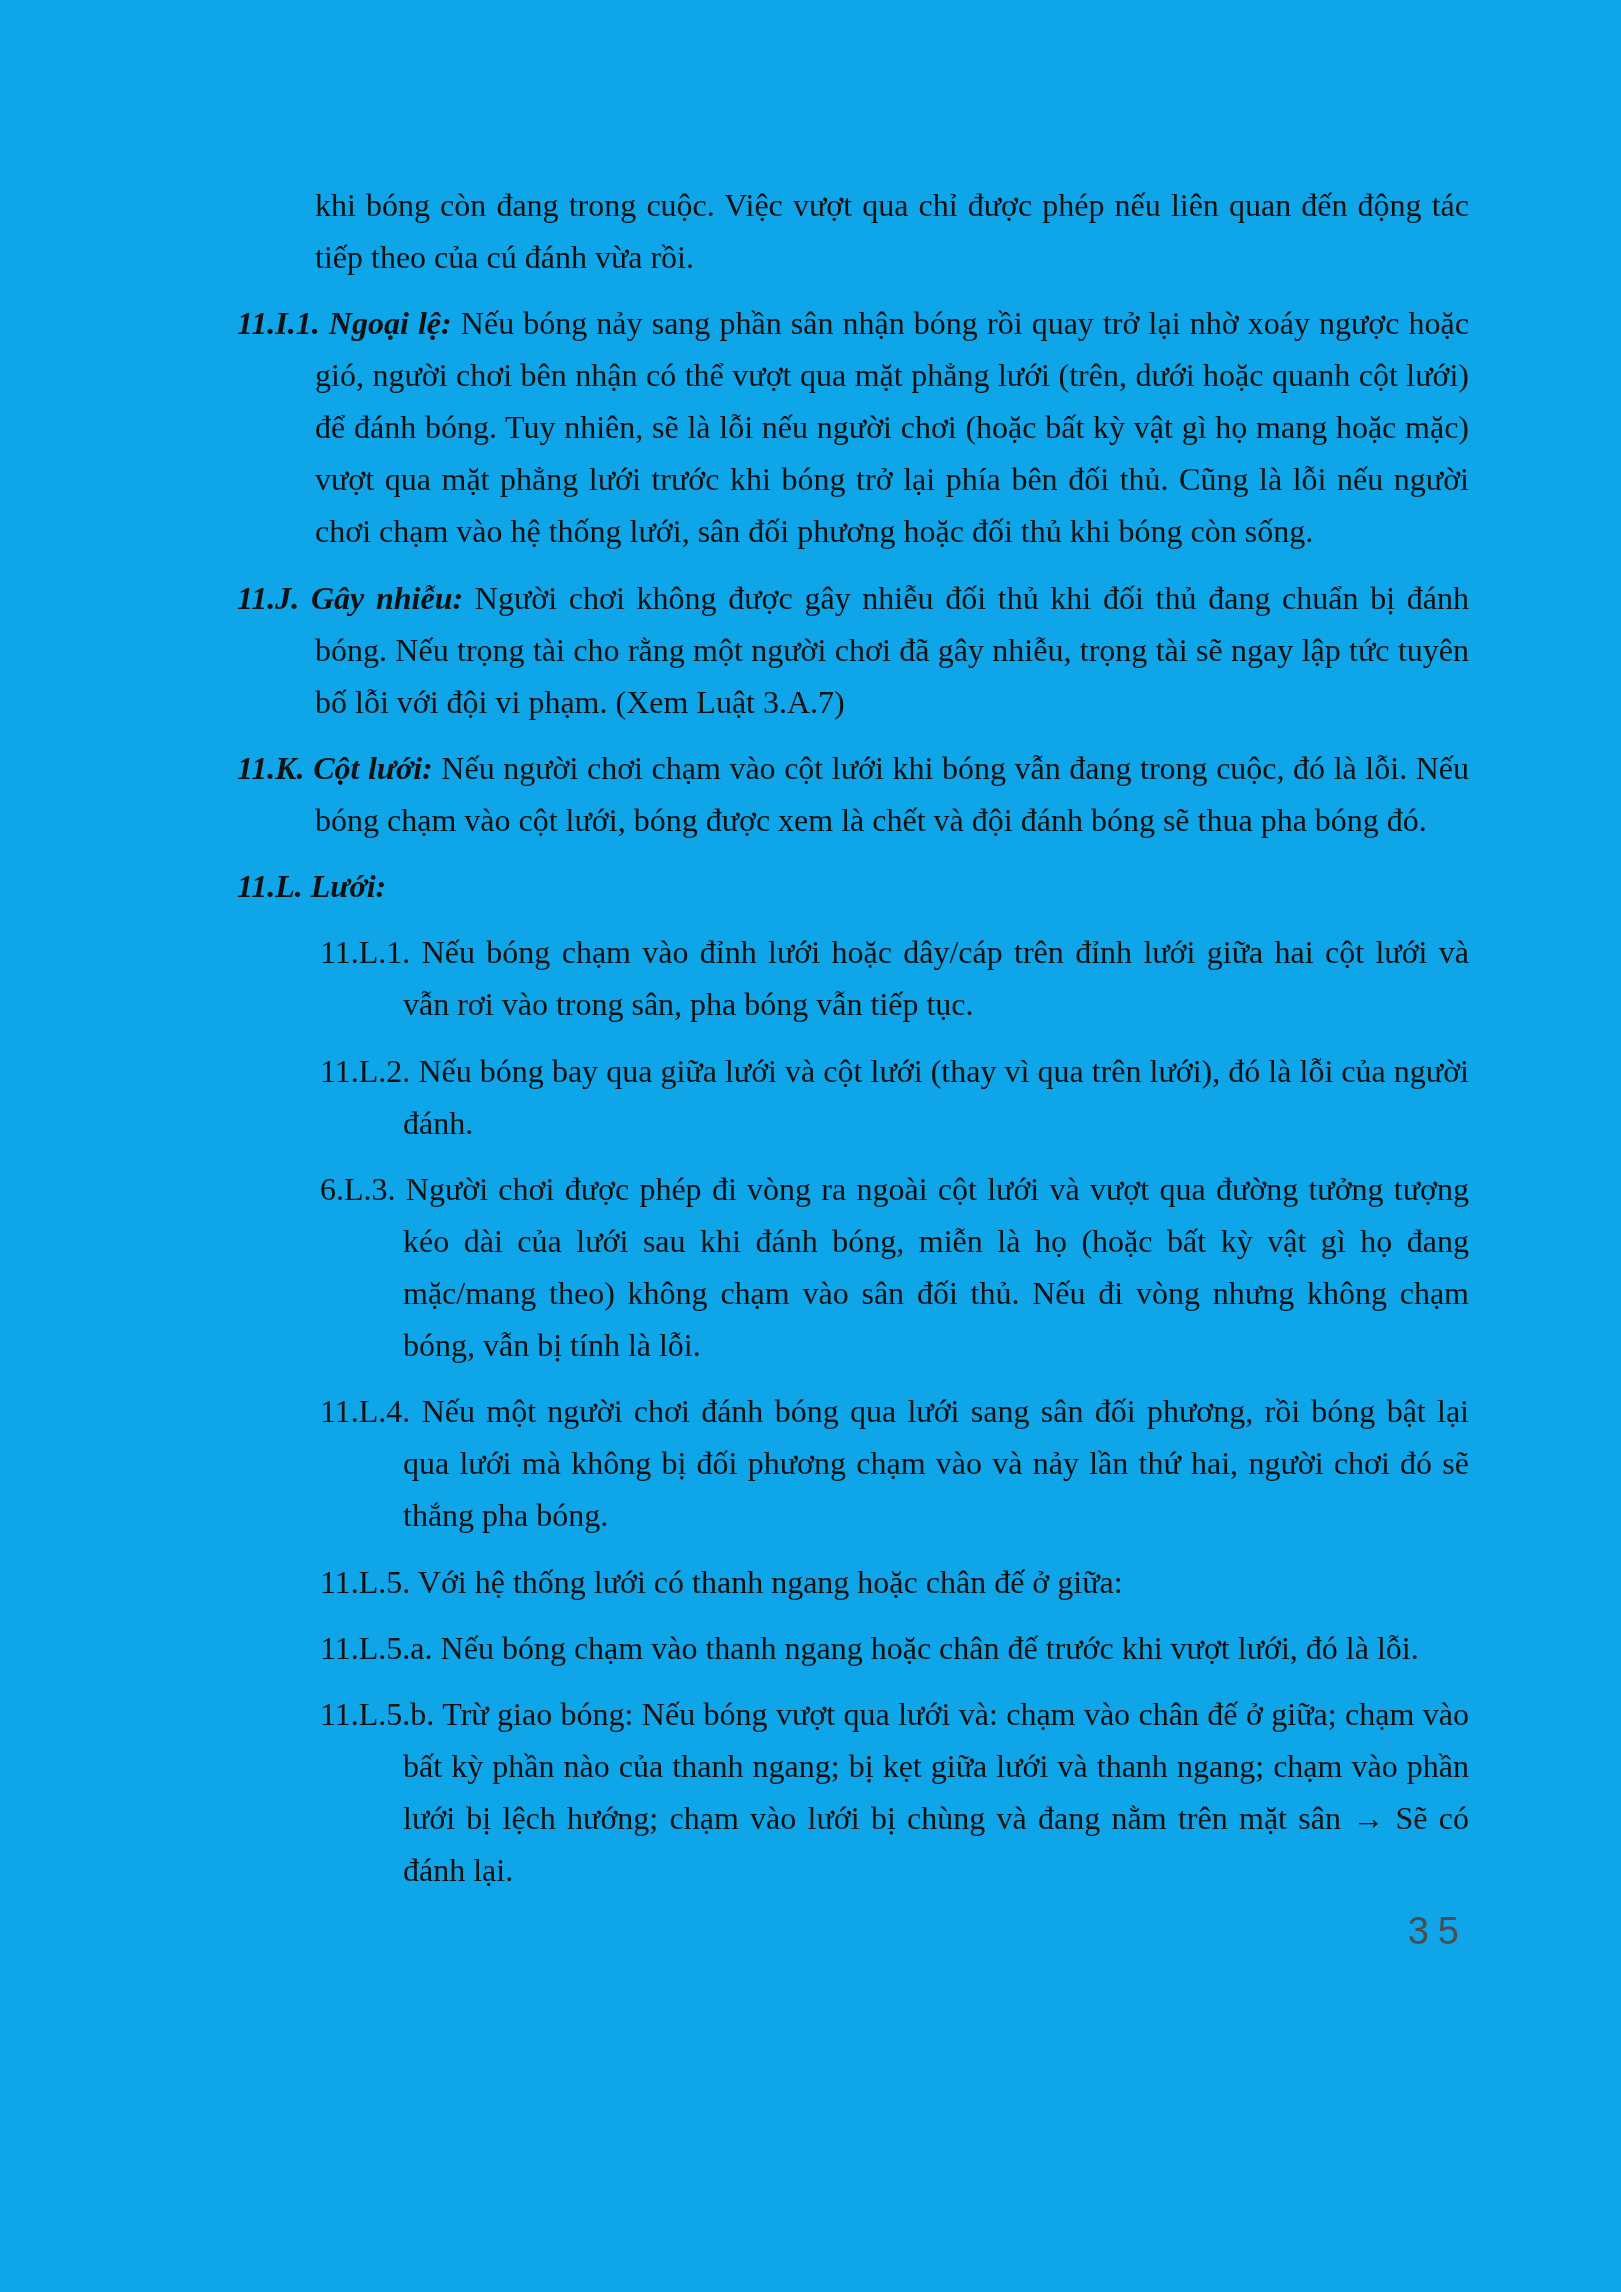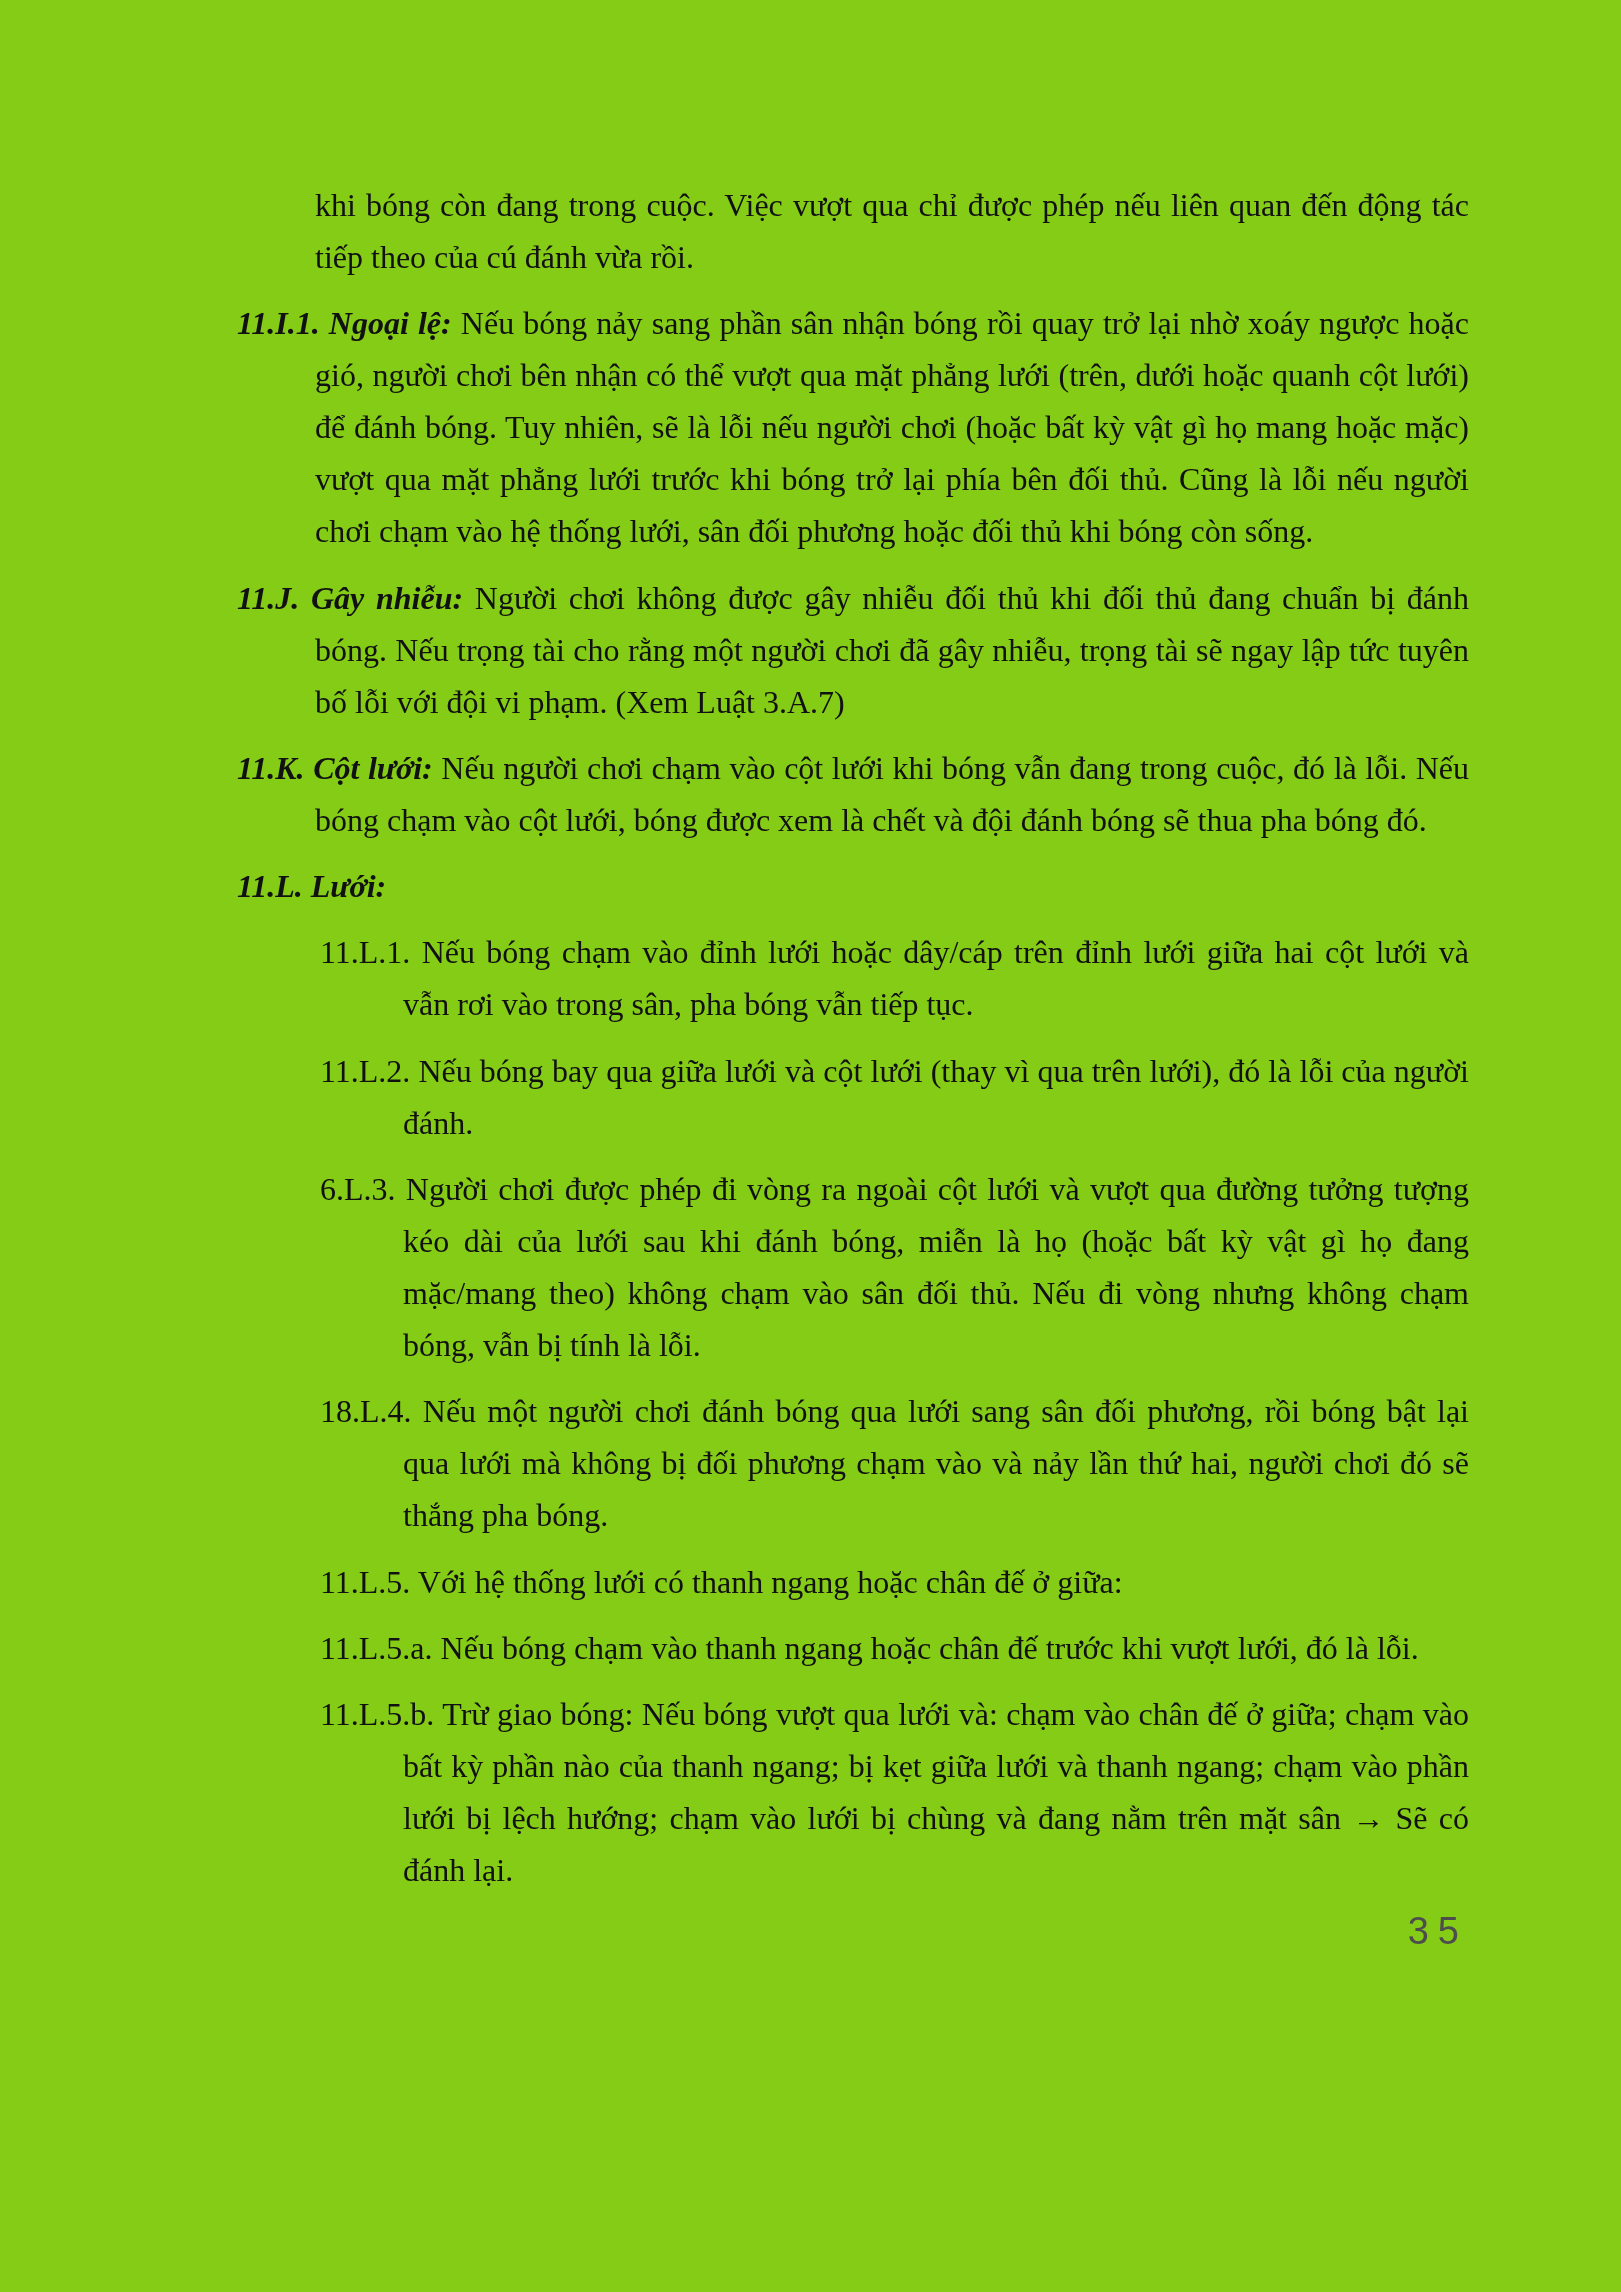--- a/index.html
+++ b/index.html
@@ -1,21 +1,21 @@
 <!DOCTYPE html>
 <html style="font-size:14.3px"><head>
 <meta charset="utf-8">
 <style>
   html, body { margin: 0; padding: 0; background: #e8e8e8; }
   .page {
     position: relative;
     width: 1622px;
     height: 2293px;
     margin: 0 auto;
-    background: #84cc16;
+    background: #0ea5e9;
     color: #111111;
     font-family: "Liberation Serif", "DejaVu Serif", serif;
     font-size: 32px;
     line-height: 52px;
     overflow: hidden;
     box-sizing: border-box;
     padding-top: 179px;
     padding-right: 153px;
   }
   .page p {
@@ -67,21 +67,21 @@
   <p class="lvl1"><span class="seclabel">11.K. Cột lưới:</span> <span>Nếu người chơi chạm vào cột lưới khi bóng vẫn đang trong cuộc, đó là lỗi. Nếu bóng chạm vào cột lưới, bóng được xem là chết và đội đánh bóng sẽ thua pha bóng đó.</span></p>
 
   <p class="lvl1"><span class="seclabel">11.L. Lưới:</span></p>
 
   <p class="lvl2"><span>11.L.1.</span> <span>Nếu bóng chạm vào đỉnh lưới hoặc dây/cáp trên đỉnh lưới giữa hai cột lưới và vẫn rơi vào trong sân, pha bóng vẫn tiếp tục.</span></p>
 
   <p class="lvl2"><span>11.L.2.</span> <span>Nếu bóng bay qua giữa lưới và cột lưới (thay vì qua trên lưới), đó là lỗi của người đánh.</span></p>
 
   <p class="lvl2"><span>6.L.3.</span> <span>Người chơi được phép đi vòng ra ngoài cột lưới và vượt qua đường tưởng tượng kéo dài của lưới sau khi đánh bóng, miễn là họ (hoặc bất kỳ vật gì họ đang mặc/mang theo) không chạm vào sân đối thủ. Nếu đi vòng nhưng không chạm bóng, vẫn bị tính là lỗi.</span></p>
 
-  <p class="lvl2"><span>18.L.4.</span> <span>Nếu một người chơi đánh bóng qua lưới sang sân đối phương, rồi bóng bật lại qua lưới mà không bị đối phương chạm vào và nảy lần thứ hai, người chơi đó sẽ thắng pha bóng.</span></p>
+  <p class="lvl2"><span>11.L.4.</span> <span>Nếu một người chơi đánh bóng qua lưới sang sân đối phương, rồi bóng bật lại qua lưới mà không bị đối phương chạm vào và nảy lần thứ hai, người chơi đó sẽ thắng pha bóng.</span></p>
 
   <p class="lvl2"><span>11.L.5.</span> <span>Với hệ thống lưới có thanh ngang hoặc chân đế ở giữa:</span></p>
 
   <p class="lvl2"><span>11.L.5.a.</span> <span>Nếu bóng chạm vào thanh ngang hoặc chân đế trước khi vượt lưới, đó là lỗi.</span></p>
 
   <p class="lvl2"><span>11.L.5.b.</span> <span>Trừ giao bóng: Nếu bóng vượt qua lưới và: chạm vào chân đế ở giữa; chạm vào bất kỳ phần nào của thanh ngang; bị kẹt giữa lưới và thanh ngang; chạm vào phần lưới bị lệch hướng; chạm vào lưới bị chùng và đang nằm trên mặt sân → Sẽ có đánh lại.</span></p>
 
   <div class="footer">35</div>
 
 </div>

